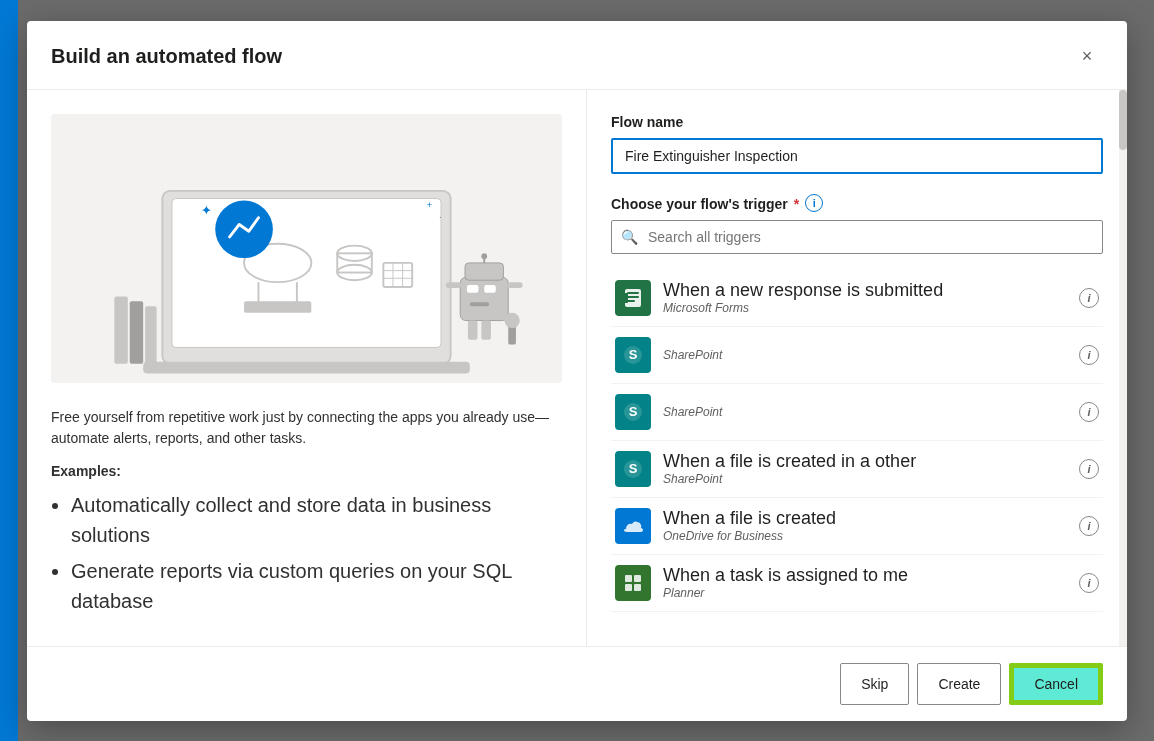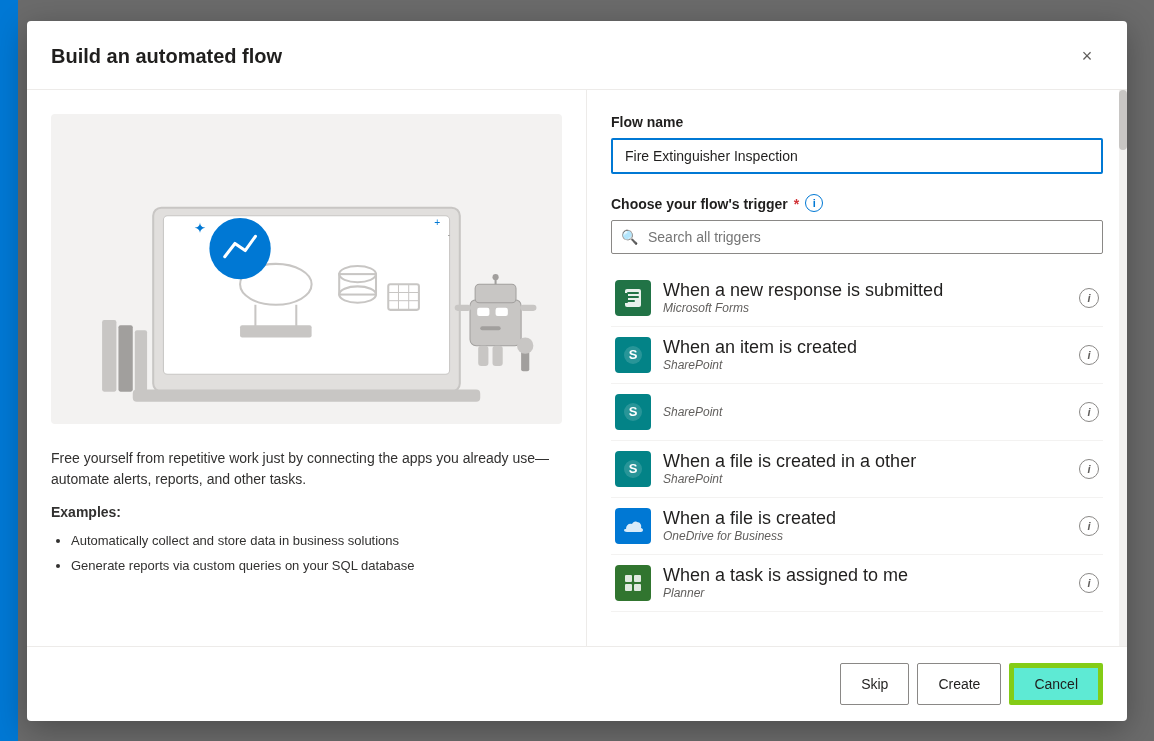--- a/index.html
+++ b/index.html
@@ -112,21 +112,21 @@
     .left-text p { margin-bottom: 12px; }
 
     .left-text .examples-title { font-weight: 600; margin-bottom: 8px; }
 
     .bullet-list {
       list-style: disc;
       padding-left: 20px;
     }
 
     .bullet-list li {
-      font-size: 13px;
+      font-size: 20px;
       color: #323130;
       margin-bottom: 6px;
     }
 
     
     .right-panel {
       flex: 1;
       padding: 24px;
       display: flex;
       flex-direction: column;
@@ -446,21 +446,20 @@
           </div>
 
           <div class="trigger-item">
             <div class="trigger-icon icon-sharepoint">
               <svg width="22" height="22" viewBox="0 0 22 22" fill="none">
                 <circle cx="11" cy="11" r="9" fill="#fff" opacity="0.15"></circle>
                 <text x="11" y="15" text-anchor="middle" font-size="13" font-weight="bold" fill="#fff">S</text>
               </svg>
             </div>
             <div class="trigger-info">
-              <div class="trigger-name">When an item is created</div>
               <div class="trigger-service">SharePoint</div>
             </div>
             <div class="trigger-info-btn">i</div>
           </div>
 
           <div class="trigger-item">
             <div class="trigger-icon icon-sharepoint2">
               <svg width="22" height="22" viewBox="0 0 22 22" fill="none">
                 <circle cx="11" cy="11" r="9" fill="#fff" opacity="0.15"></circle>
                 <text x="11" y="15" text-anchor="middle" font-size="13" font-weight="bold" fill="#fff">S</text>

